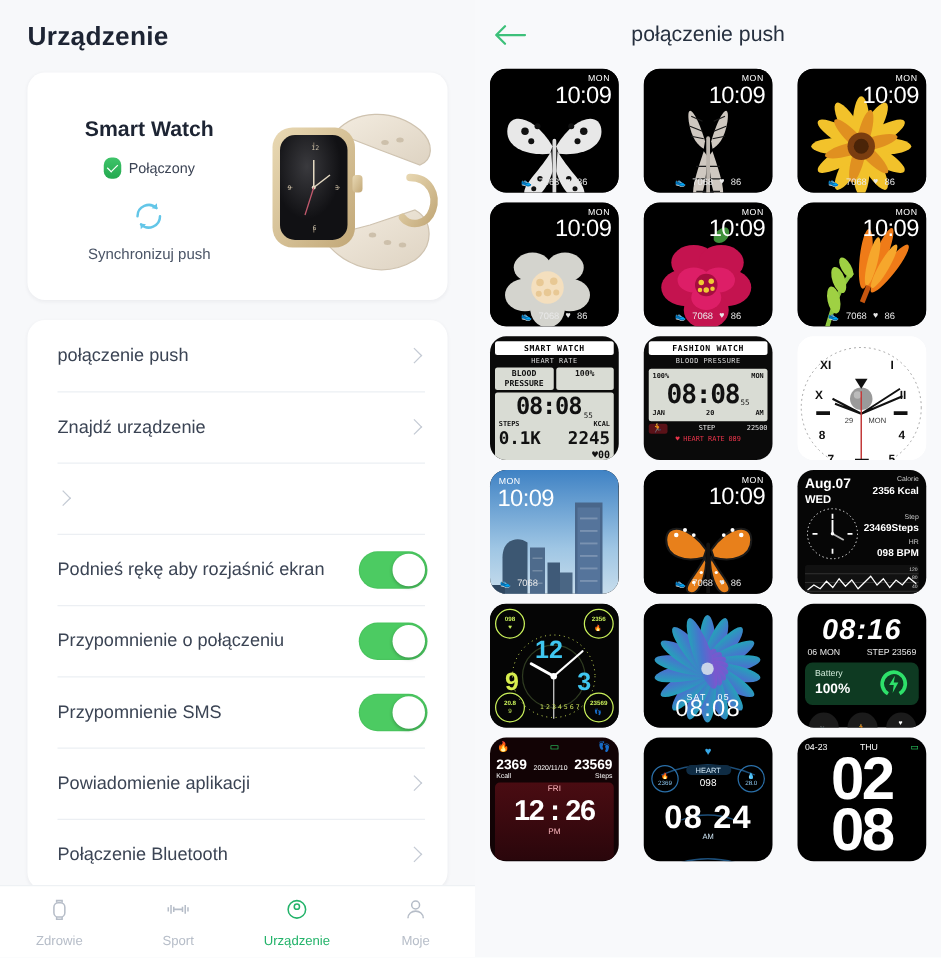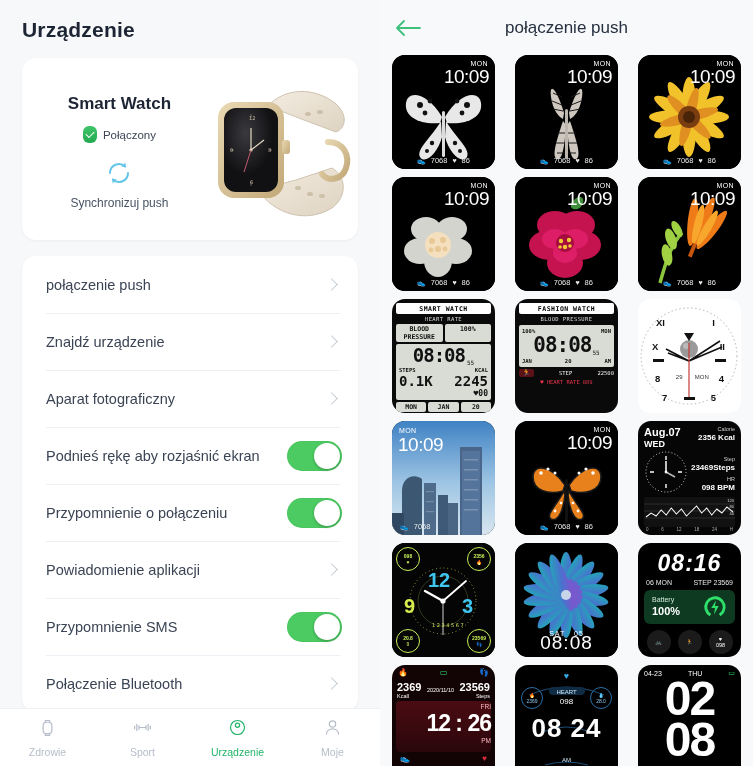--- a/index.html
+++ b/index.html
@@ -123,21 +123,21 @@
   .back-arrow { position: absolute; left: 14px; top: 16px; width: 28px; height: 24px; }
   .rp-title {
     width: 100%; text-align: center; font-size: 17px; color: #26303f;
   }
   .face-grid {
     display: grid; grid-template-columns: repeat(3, 103px);
     justify-content: center; column-gap: 20px; row-gap: 8px;
     padding: 0 10px;
   }
   .face {
-    width: 103px; height: 114px; border-radius: 13px;
+    width: 103px; height: 99px; border-radius: 13px;
     background: #000; position: relative; overflow: hidden;
     color: #fff;
   }
   .f-day {
     position: absolute; right: 7px; top: 5px;
     font-size: 7px; letter-spacing: .4px; color: #fff;
   }
   .f-time {
     position: absolute; right: 6px; top: 11px;
     font-size: 19px; font-weight: 300; letter-spacing: -.5px; color: #fff;
@@ -204,21 +204,21 @@
     font-size: 5.5px;
   }
 
   .red-face { background: #120305; }
   .rf-top { display: flex; justify-content: space-between; align-items: flex-start; padding: 4px 5px 0; font-size: 5.5px; }
   .rf-kcal { text-align: left; }
   .rf-kcal b, .rf-steps b { font-size: 11px; display: block; }
   .rf-steps { text-align: right; }
   .rf-mid {
     margin: 2px 4px 0; background: linear-gradient(#4a0c12,#2a060b);
-    border-radius: 4px; text-align: right; padding: 2px 0 8px;
+    border-radius: 4px; text-align: center; padding: 2px 0 19px;
   }
   .rf-day { font-size: 6.5px; color: #ffb9c0; }
   .rf-time { font-size: 23px; font-weight: bold; letter-spacing: -1px; }
   .rf-pm { font-size: 6.5px; color: #ffb9c0; }
 
   .blue-face { background: #000; }
   .bf-ring {
     position: absolute; width: 22px; height: 22px; border-radius: 50%;
     border: 1.2px solid #2a6fa8; display: flex; flex-direction: column;
     align-items: center; justify-content: center; font-size: 5px; color: #8dc7ef;
@@ -333,48 +333,47 @@
         <span class="srow-label">połączenie push</span>
         <span class="chev"></span>
       </div>
 
       <div class="srow">
         <span class="srow-label">Znajdź urządzenie</span>
         <span class="chev"></span>
       </div>
 
       <div class="srow">
-        <span class="srow-label">Aparat fotograficzny</span>
         <span class="chev"></span>
       </div>
 
       <div class="srow">
         <span class="srow-label">Podnieś rękę aby rozjaśnić ekran</span>
         <span class="toggle">
             <span class="knob"></span>
           </span>
       </div>
 
       <div class="srow">
         <span class="srow-label">Przypomnienie o połączeniu</span>
         <span class="toggle">
             <span class="knob"></span>
           </span>
       </div>
 
       <div class="srow">
-        <span class="srow-label">Powiadomienie aplikacji</span>
-        <span class="chev"></span>
-      </div>
-
-      <div class="srow">
         <span class="srow-label">Przypomnienie SMS</span>
         <span class="toggle">
             <span class="knob"></span>
           </span>
+      </div>
+
+      <div class="srow">
+        <span class="srow-label">Powiadomienie aplikacji</span>
+        <span class="chev"></span>
       </div>
 
       <div class="srow">
         <span class="srow-label">Połączenie Bluetooth</span>
         <span class="chev"></span>
       </div>
     </div>
 
     <div class="bottom-nav">
       <div class="nav-item">

